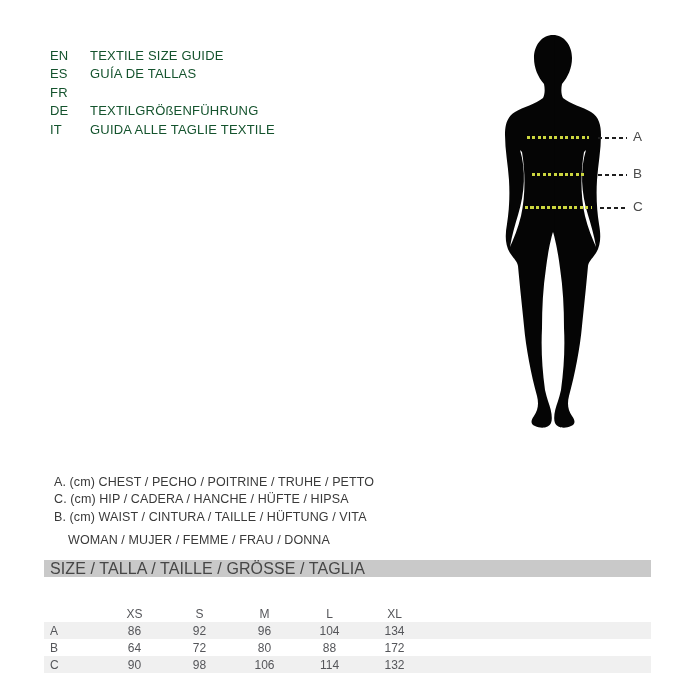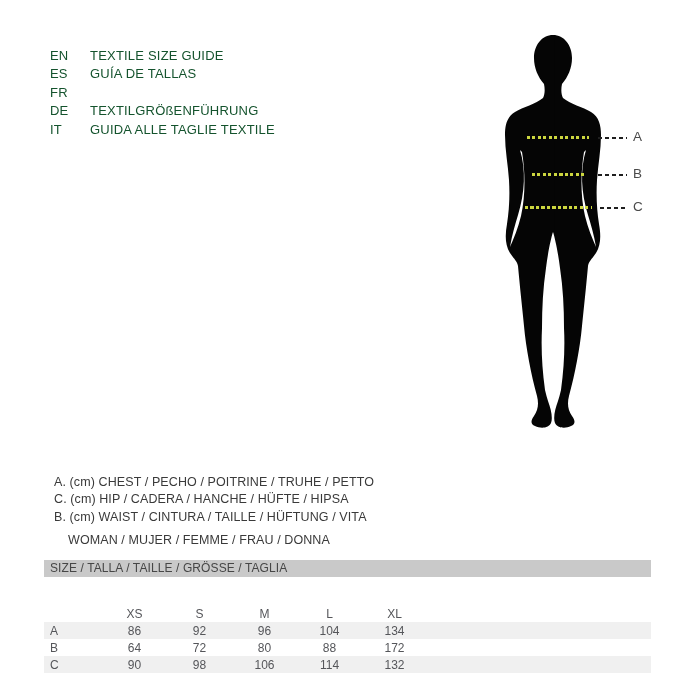--- a/index.html
+++ b/index.html
@@ -27,21 +27,21 @@
   
   .legend { position:absolute; left:48px; top:474px; }
   .legend-line { height:17.3px; line-height:17.3px; font-size:12.5px; color:#3a3a3a;
                  letter-spacing:0.1px; white-space:nowrap;margin-left:6px; }
   .gender-line { position:absolute; left:48px; top:533px; height:14px; line-height:14px;
                  font-size:12.5px; color:#3a3a3a; letter-spacing:0.1px; white-space:nowrap;margin-left:20px; }
 
   
   .size-table { position:absolute; left:44px; top:560px; width:607px; }
   .size-bar { height:17px; line-height:17px; background:var(--tbl-header-bg,#c9c9c9);
-              color:#464646; font-size:12px; padding-left:6px; letter-spacing:0.1px; }
+              color:#464646; font-size:16px; padding-left:6px; letter-spacing:0.1px; }
   table.grid { width:100%; border-collapse:collapse; table-layout:fixed;margin-top:28px; }
   table.grid th, table.grid td { height:17px; font-size:12px; font-weight:normal;
               color:#55565a; text-align:center; padding:0; vertical-align:middle; }
   table.grid .rowlabel { text-align:left; padding-left:6px; }
   table.grid tbody tr:nth-child(odd) { background:var(--tbl-stripe,#f0f0f0); }
 </style>
 </head>
 <body>
 
 <div class="canvas">

